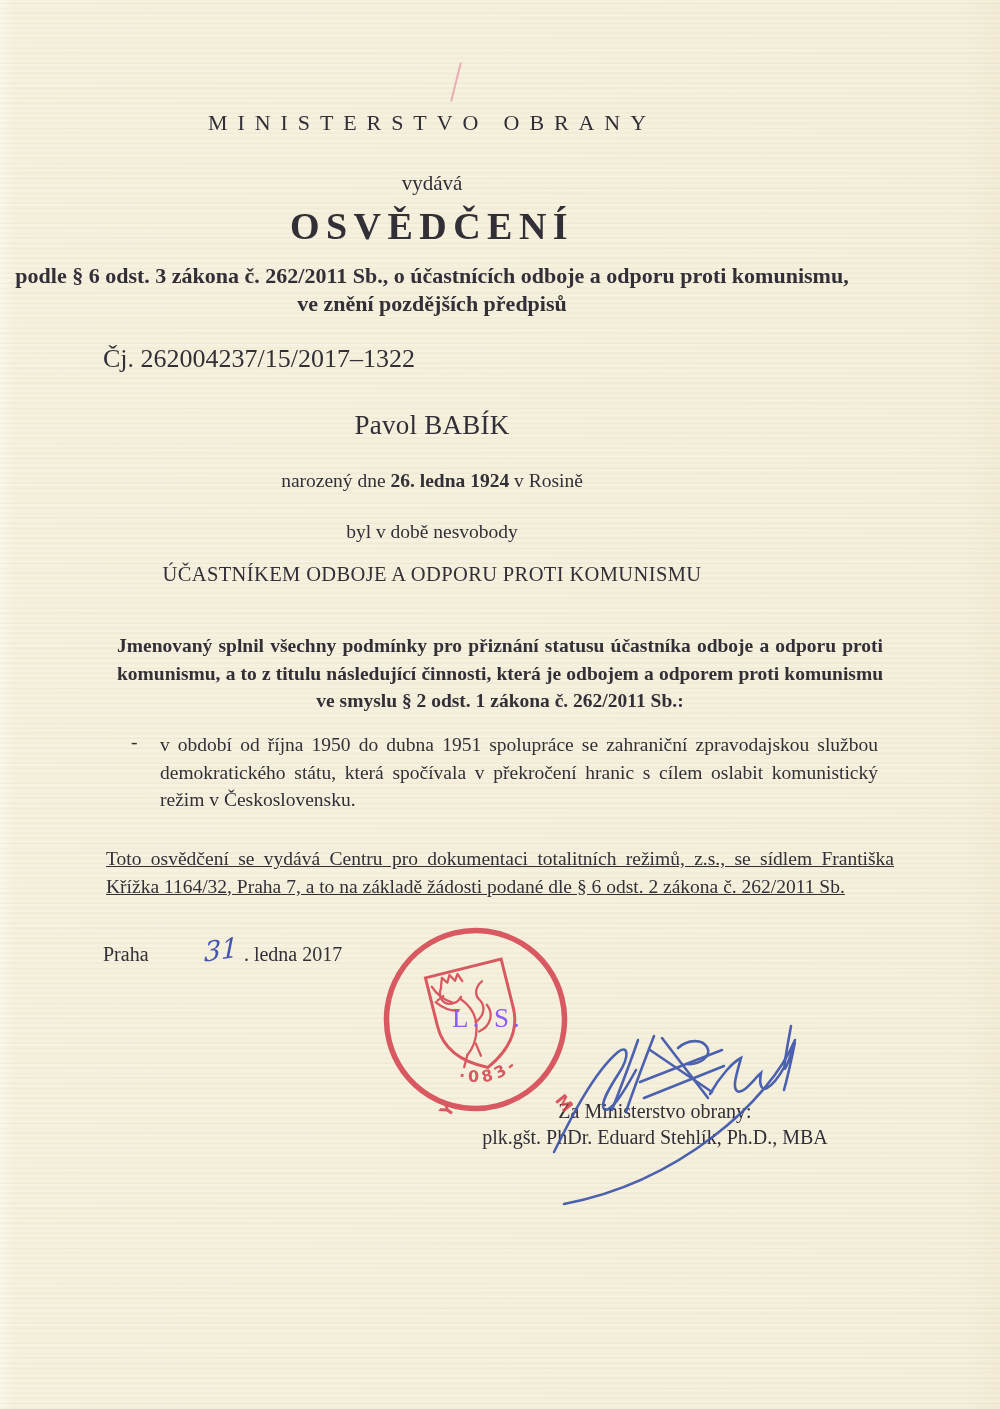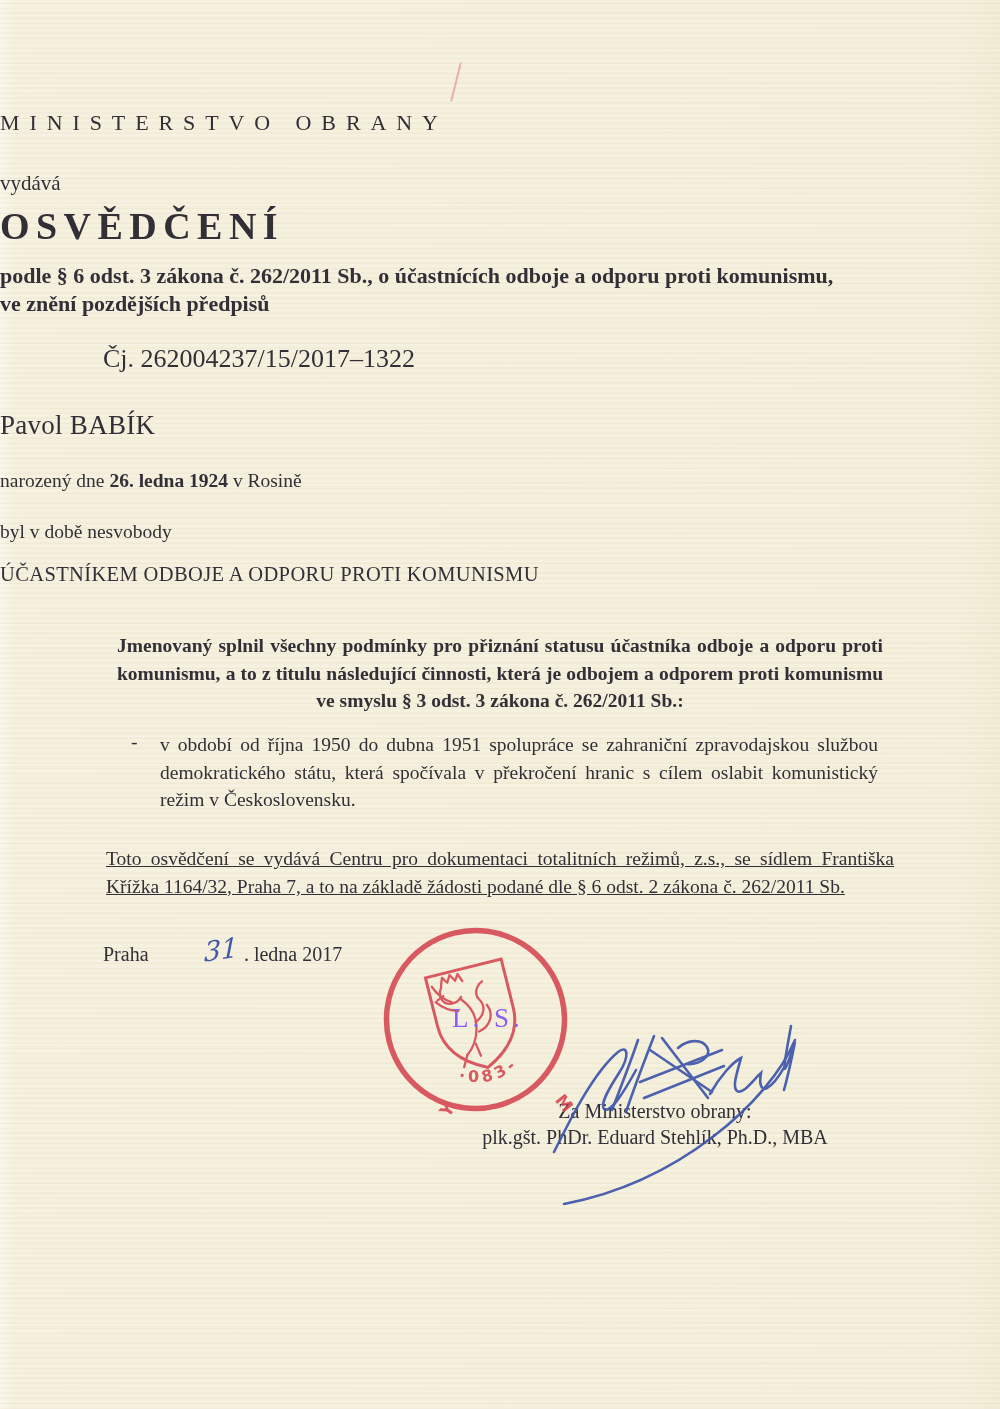--- a/index.html
+++ b/index.html
@@ -7,21 +7,21 @@
     width:1000px;height:1409px;position:relative;overflow:hidden;
     font-family:"Liberation Serif","DejaVu Serif",serif;
     color:#322f37;
     background-color:#f6f1de;
     background-image:
       repeating-linear-gradient(0deg, rgba(190,175,140,0.10) 0px, rgba(190,175,140,0.10) 1px, rgba(0,0,0,0) 2px, rgba(0,0,0,0) 5px),
       repeating-linear-gradient(0deg, rgba(255,255,255,0.18) 0px, rgba(255,255,255,0.18) 1px, rgba(0,0,0,0) 1px, rgba(0,0,0,0) 7px),
       linear-gradient(90deg, #faf7ea 0px, #f6f1de 14px, #f5f0dc 960px, #f2ecd6 1000px);
   }
   .abs{position:absolute;}
-  .center{left:0;width:864px;text-align:left;}
+  .center{left:0;width:864px;text-align:center;}
   .ministry{top:110px;font-size:22px;letter-spacing:0.45em;font-weight:400;}
   .issues{top:171px;font-size:21px;}
   .cert-title{top:204px;font-size:38px;letter-spacing:0.17em;font-weight:600;}
   .legal{top:262px;font-size:22px;line-height:28px;font-weight:bold;}
   .refnum{top:344px;left:103px;font-size:26px;}
   .name{top:410px;font-size:27px;font-weight:400;letter-spacing:0.01em;}
   .born{top:470px;font-size:19.5px;}
   .born b{font-weight:700;}
   .intro{top:521px;font-size:19.5px;}
   .status{top:563px;font-size:20.5px;letter-spacing:0.018em;}
@@ -70,21 +70,21 @@
   <div class="abs refnum">Čj. 262004237/15/2017–1322</div>
 
   <div class="abs center name">Pavol BABÍK</div>
 
   <div class="abs center born"><span>narozený dne </span><b>26. ledna 1924</b><span> v Rosině</span></div>
 
   <div class="abs center intro">byl v době nesvobody</div>
 
   <div class="abs center status">ÚČASTNÍKEM ODBOJE A ODPORU PROTI KOMUNISMU</div>
 
-  <div class="abs conditions">Jmenovaný splnil všechny podmínky pro přiznání statusu účastníka odboje a odporu proti komunismu, a to z titulu následující činnosti, která je odbojem a odporem proti komunismu ve smyslu § 3 odst. 3 zákona č. 262/2011 Sb.:</div>
+  <div class="abs conditions">Jmenovaný splnil všechny podmínky pro přiznání statusu účastníka odboje a odporu proti komunismu, a to z titulu následující činnosti, která je odbojem a odporem proti komunismu ve smyslu § 2 odst. 1 zákona č. 262/2011 Sb.:</div>
 
   <div class="abs dash">-</div>
 
   <div class="abs activity">v období od října 1950 do dubna 1951 spolupráce se zahraniční zpravodajskou službou demokratického státu, která spočívala v překročení hranic s cílem oslabit komunistický režim v Československu.</div>
 
   <div class="abs issuance">Toto osvědčení se vydává Centru pro dokumentaci totalitních režimů, z.s., se sídlem Františka Křížka 1164/32, Praha 7, a to na základě žádosti podané dle § 6 odst. 2 zákona č. 262/2011 Sb.</div>
 
   <div class="abs place-date"><span>Praha</span><span class="hand-day">31</span><span>. ledna 2017</span></div>
 
   <div class="abs stamp-box">

